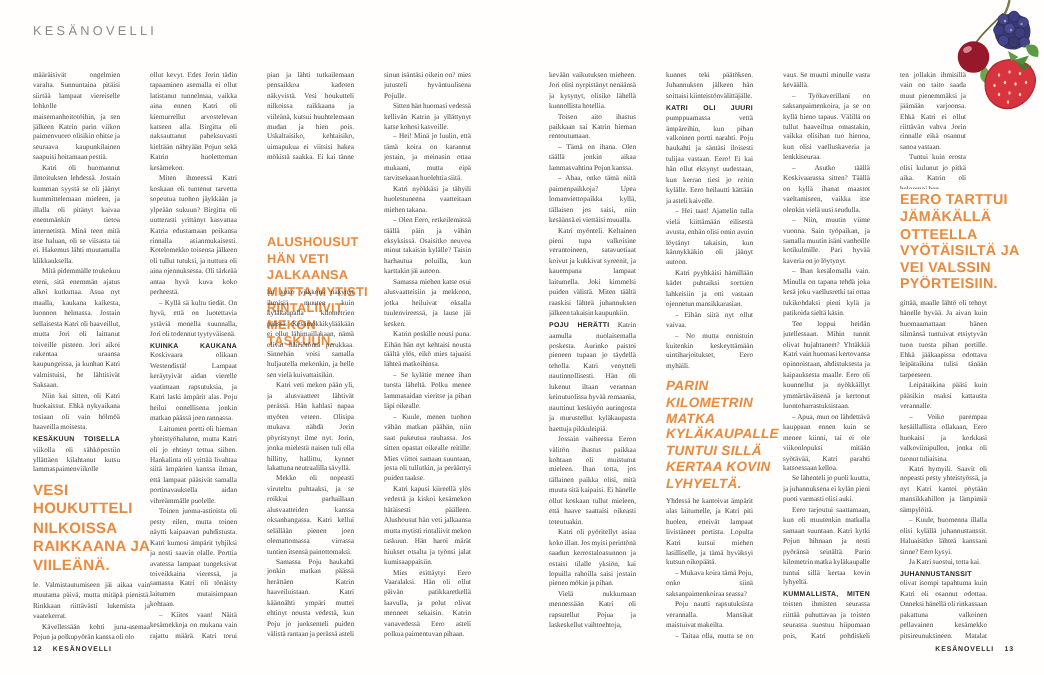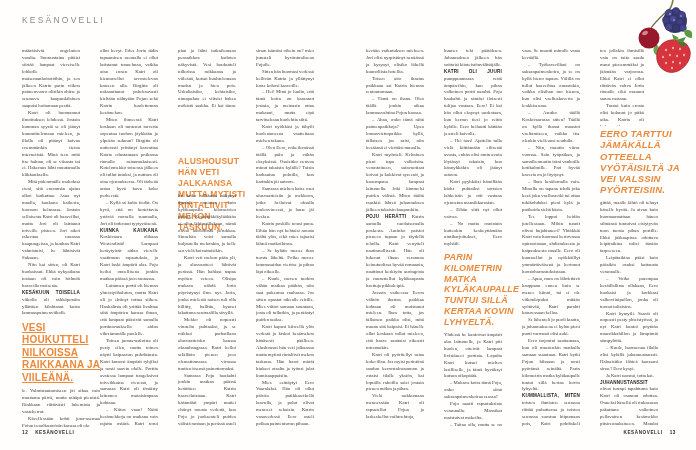--- a/index.html
+++ b/index.html
@@ -9,21 +9,21 @@
           font-size:8.5px;letter-spacing:2.2px;color:#8a8a8a;font-weight:400;}
   .col{position:absolute;overflow:hidden;text-align:justify;font-size:4.8px;line-height:6.9px;
           color:#3d3d3d;word-spacing:-0.3px;}
   .col p{margin:0;text-indent:6px;}
   .col p:first-child,.col p.has-lead{text-indent:0;}
   .lead{font-family:"Liberation Sans",sans-serif;font-weight:700;font-size:4.6px;color:#1f1f1f;
           letter-spacing:0.2px;}
   .pq{position:absolute;white-space:pre-line;font-family:"Liberation Sans",sans-serif;
           font-weight:700;letter-spacing:0.2px;}
   .pq-alushousut{left:178px;top:112px;width:70px;font-size:8.5px;line-height:11px;margin-top:44px;}
-  .pq-vesi{left:22px;top:322px;width:82px;font-size:10px;line-height:12.4px;text-decoration:underline;}
+  .pq-vesi{left:22px;top:322px;width:82px;font-size:10px;line-height:12.4px;}
   .pq-eero{left:600px;top:128px;width:96px;font-size:9.5px;line-height:11.3px;}
   .pq-parin{left:444px;top:252px;width:74px;font-size:9px;line-height:10.8px;font-style:italic;}
   .footer{position:absolute;top:430px;font-family:"Liberation Sans",sans-serif;font-size:4.6px;
           font-weight:700;letter-spacing:0.6px;color:#2b2b2b;}
   .footer-left{left:22px;}
   .footer-right{right:20px;text-align:right;}
   .footer .pgnum{margin:0 5px 0 0;}
   .footer-right .pgnum{margin:0 0 0 5px;}
   .berries{position:absolute;left:628px;top:0;width:68px;height:76px;}
 </style>
@@ -136,21 +136,21 @@
       <p>– Apua, mun on lähdettävä kauppaan ennen kuin se menee kiinni, tai ei ole viikonlopuksi mitään syötävää, Katri parahti katsoessaan kelloa.</p>
       <p>Se lähenteli jo puoli kuutta, ja juhannuksena ei kylän pieni puoti varmasti olisi auki.</p>
       <p>Eero tarjoutui saattamaan, kun oli muutenkin matkalla samaan suuntaan. Katri kytki Pojun hihnaan ja nosti pyöränsä seinältä. Parin kilometrin matka kyläkaupalle tuntui sillä kertaa kovin lyhyeltä.</p>
       <p class="has-lead"><b class="lead">KUMMALLISTA, MITEN</b> toisten ihmisten seurassa riittää puhuttavaa ja toisten seurassa suostuu hiipumaan pois, Katri pohdiskeli kitkiessään kukkapenkkiä. Mi-</p>
     </div>
 
   <div class="col" style="left: 600px; top: 48px; width: 44px; height: 78px; color: rgb(61, 61, 61);">
       <p>ten jollakin ihmisillä vain on taito saada muut pienemmäksi ja jäämään varjoonsa. Ehkä Katri ei ollut riittävän vahva Jorin rinnalle eikä osannut sanoa vastaan.</p>
       <p>Tuntui kuin erosta olisi kulunut jo pitkä aika. Katrin oli helpompi hen-</p>
     </div>
-  <div class="pq pq-eero" style="color: rgb(233, 138, 61); font-style: italic;">EERO TARTTUI
+  <div class="pq pq-eero" style="color: rgb(233, 138, 61);">EERO TARTTUI
 JÄMÄKÄLLÄ
 OTTEELLA
 VYÖTÄISILTÄ JA
 VEI VALSSIN
 PYÖRTEISIIN.</div>
   <div class="col" style="left: 600px; top: 200px; width: 58px; height: 227px; color: rgb(61, 61, 61);">
       <p>gittää, maalle lähtö oli tehnyt hänelle hyvää. Ja aivan kuin huomaamattaan hänen silmänsä tuntuivat etsiytyvän tuon tuosta pihan portille. Ehkä jääkaapissa odottava leipätaikina tulisi tänään tarpeeseen.</p>
       <p>Leipätaikina pääsi kuin pääsikin osaksi kattausta verannalle.</p>
       <p>– Voiko parempaa kesäillallista ollakaan, Eero huokaisi ja korkkasi valkoviinipullon, jonka oli tuonut tuliaisina.</p>
       <p>Katri hymyili. Saavit oli nopeasti pesty yhteistyössä, ja nyt Katri kantoi pöytään mansikkahillon ja lämpimiä sämpylöitä.</p>

